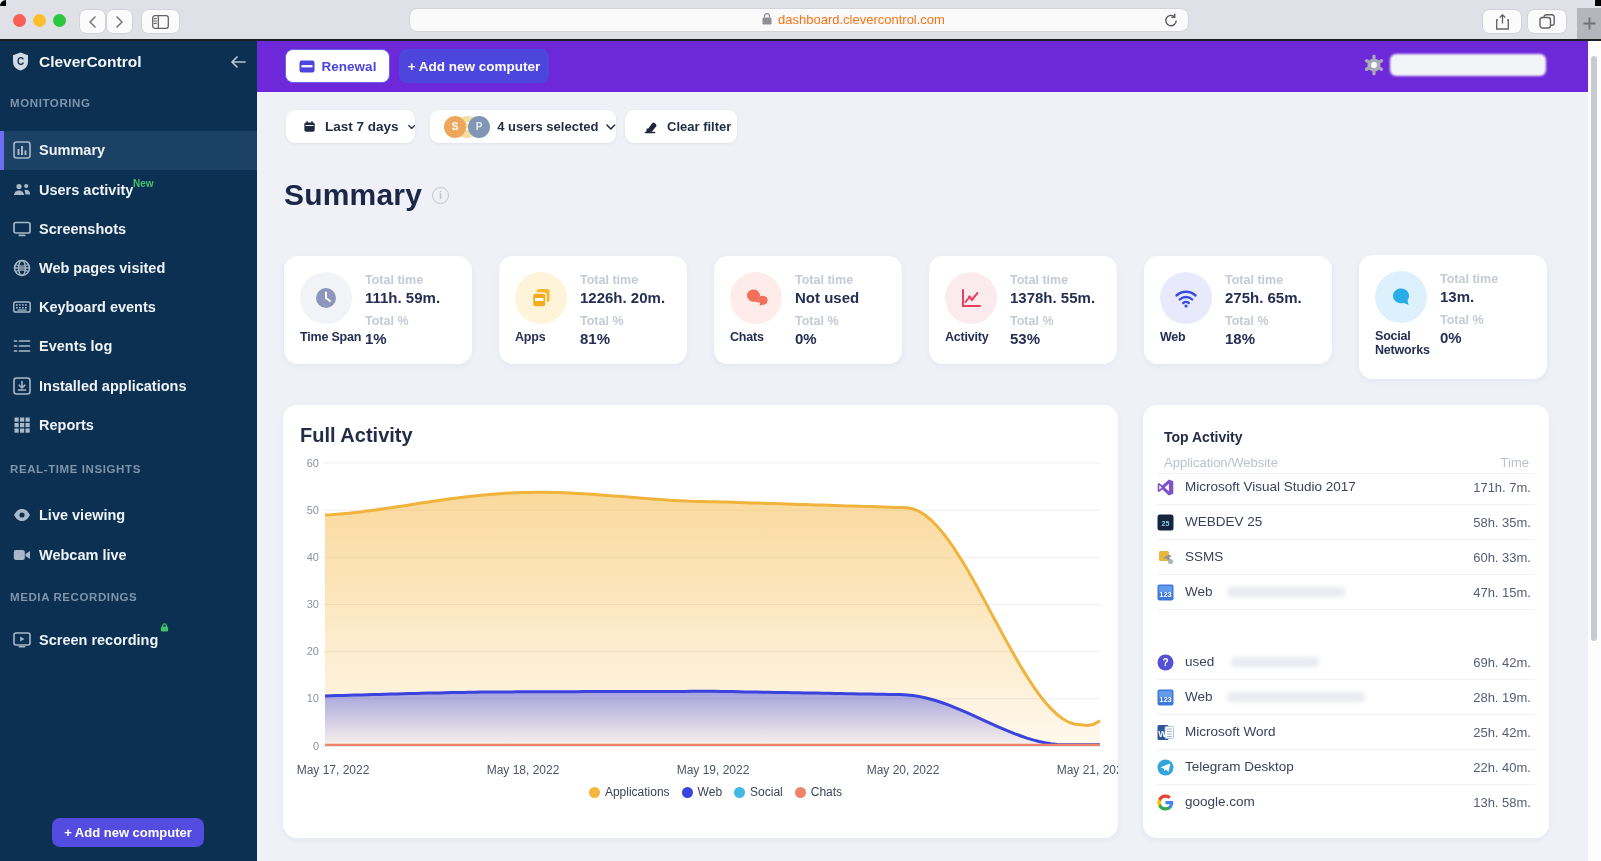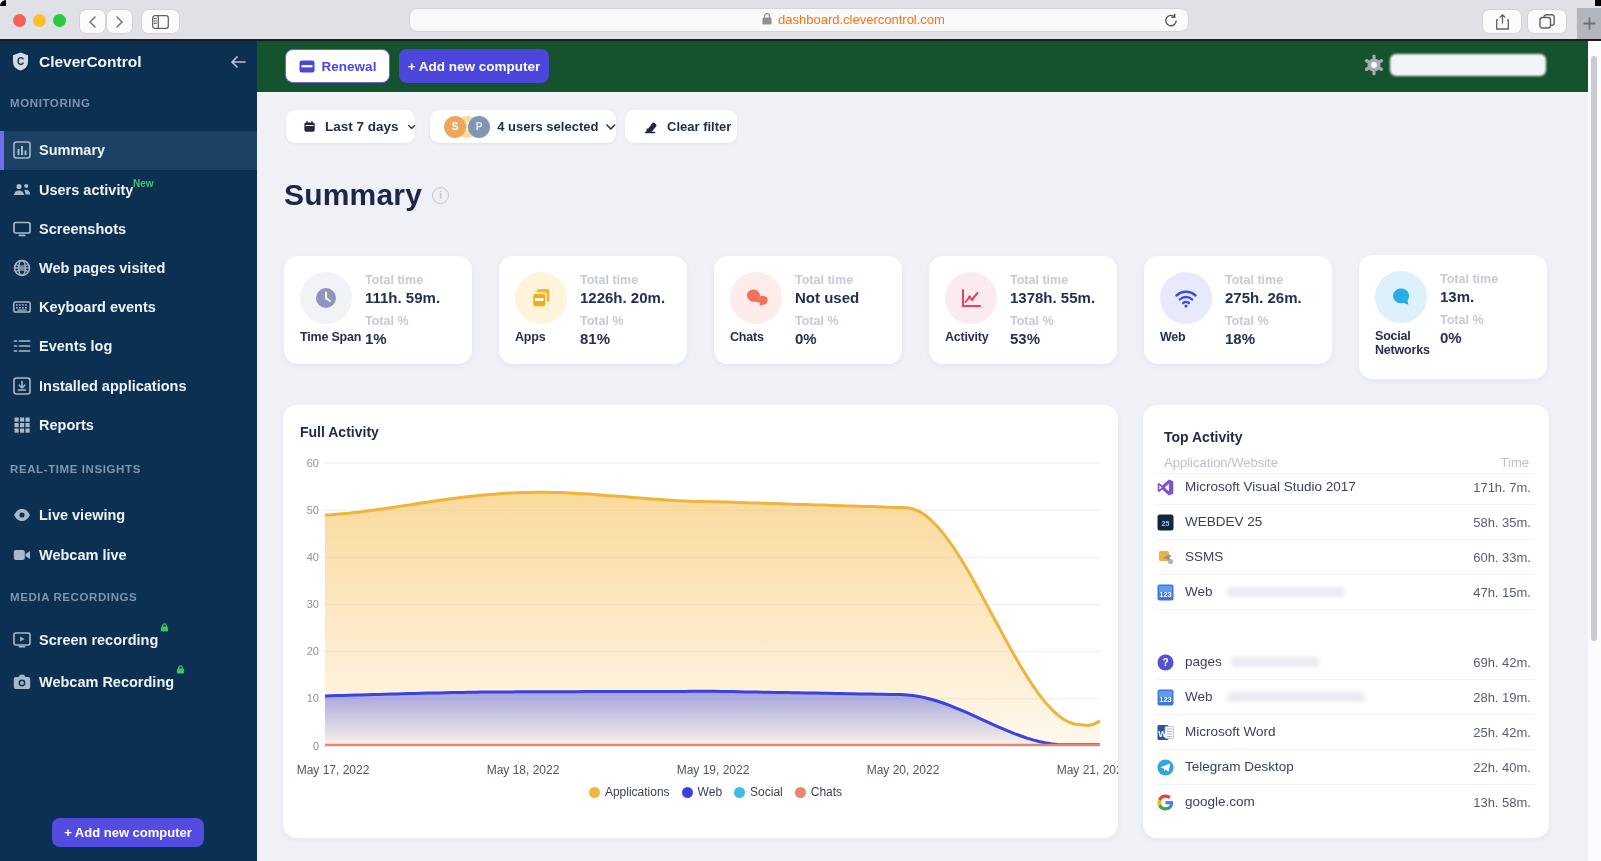--- a/index.html
+++ b/index.html
@@ -24,21 +24,21 @@
   .sidebar { position:absolute; left:0; top:41px; width:257px; height:820px; background:#0c3051; }
   .sb-sec { position:absolute; left:10px; font-size:11.5px; font-weight:bold; color:#7e95ac; letter-spacing:0.6px; }
   .sb-item { position:absolute; left:0; width:257px; height:39px; display:flex; align-items:center; }
   .sb-item .ic { position:absolute; left:13px; width:18px; height:18px; }
   .sb-item .tx { position:absolute; left:39px; font-size:14.5px; font-weight:bold; color:#eef3f8; }
   .sb-active { background:#1b4164; }
   .sb-accent { position:absolute; left:0; top:0; width:4px; height:39px; background:#6d6df2; }
   .lock-badge { position:absolute; top:-9px; width:9px; height:9px; }
 
   
-  .topbar { position:absolute; left:257px; top:41px; width:1344px; height:51px; background:#14532d; }
+  .topbar { position:absolute; left:257px; top:41px; width:1344px; height:51px; background:#6d28d9; }
   .btn-outline { position:absolute; left:28px; top:8px; width:105px; height:34px; border:1.5px solid #6a63e8;
     border-radius:8px; background:#fff; color:#4d44df; font-size:13.5px; font-weight:bold;
     display:flex; align-items:center; justify-content:center; gap:7px; }
   .btn-fill { position:absolute; left:142px; top:8px; width:150px; height:34px; border-radius:8px;
     background:#4d46dd; color:#fff; font-size:13.5px; font-weight:bold;
     display:flex; align-items:center; justify-content:center; }
   .filters { position:absolute; left:257px; top:92px; width:1344px; height:769px; }
   .chip { position:absolute; top:18px; height:33px; white-space:nowrap; background:#fff; border-radius:9px;
     box-shadow:0 1px 3px rgba(25,39,89,0.07); display:flex; align-items:center; }
   .h1 { position:absolute; left:284px; top:178px; font-size:30px; font-weight:bold; color:#1c2647;
@@ -250,32 +250,20 @@
       <svg class="ic" viewBox="0 0 18 18">
         <rect x="1" y="2" width="16" height="12" rx="2" fill="none" stroke="#a9b8c8" stroke-width="1.6"></rect>
         <path d="M7.2 5.5 L11.5 8 L7.2 10.5 Z" fill="#a9b8c8"></path>
         <rect x="5.5" y="15" width="7" height="1.6" rx="0.8" fill="#a9b8c8"></rect>
       </svg>
       <span class="tx">Screen recording<svg class="lock-badge" style="left:121px;" viewBox="0 0 10 10">
           <rect x="1" y="4" width="8" height="5.5" rx="1.2" fill="#3fc263"></rect>
           <path d="M3 4.5 V3 a2 2 0 0 1 4 0 V4.5" fill="none" stroke="#3fc263" stroke-width="1.4"></path>
         </svg></span>
     </div>
-  <div class="sb-item" style="top:621.5px;">
-      <svg class="ic" viewBox="0 0 18 18">
-        <rect x="0.8" y="4" width="16.4" height="12" rx="2" fill="#a9b8c8"></rect>
-        <path d="M5.5 4 L7 1.8 h4 L12.5 4Z" fill="#a9b8c8"></path>
-        <circle cx="9" cy="10" r="3.4" fill="#0c3051"></circle>
-        <circle cx="9" cy="10" r="1.9" fill="#a9b8c8"></circle>
-      </svg>
-      <span class="tx">Webcam Recording<svg class="lock-badge" style="left:137px;" viewBox="0 0 10 10">
-          <rect x="1" y="4" width="8" height="5.5" rx="1.2" fill="#3fc263"></rect>
-          <path d="M3 4.5 V3 a2 2 0 0 1 4 0 V4.5" fill="none" stroke="#3fc263" stroke-width="1.4"></path>
-        </svg></span>
-    </div>
   <div class="sb-sec" style="top:422px;">REAL-TIME INSIGHTS</div>
   <div class="sb-sec" style="top:550px;">MEDIA RECORDINGS</div>
 
   <div class="abs" style="left:52px; top:777px; width:152px; height:29px; background:#544be0; border-radius:8px; color:#fff; font-size:13px; font-weight:bold; display:flex; align-items:center; justify-content:center;">+ Add new computer</div>
 </div>
 
 <div class="topbar">
   <div class="btn-outline">
     <svg width="16" height="13" viewBox="0 0 16 13">
         <rect x="0.5" y="0.5" width="15" height="12" rx="2.2" fill="#4d46dd"></rect>
@@ -394,39 +382,39 @@
   <div class="circ" style="background:#e8eafb;">
       <svg width="24" height="24" viewBox="0 0 24 24">
         <path d="M2.5 9.5 a14 14 0 0 1 19 0" fill="none" stroke="#3a4be0" stroke-width="2.4" stroke-linecap="round"></path>
         <path d="M5.8 13.5 a9 9 0 0 1 12.4 0" fill="none" stroke="#3a4be0" stroke-width="2.4" stroke-linecap="round"></path>
         <path d="M9.2 17 a4.5 4.5 0 0 1 5.6 0" fill="none" stroke="#3a4be0" stroke-width="2.4" stroke-linecap="round"></path>
         <circle cx="12" cy="20" r="1.6" fill="#3a4be0"></circle>
       </svg>
     </div>
   <div class="lbl">Web</div>
   <div class="t1">Total time</div>
-    <div class="v1">275h. 26m.</div>
+    <div class="v1">275h. 65m.</div>
   <div class="t2">Total %</div>
     <div class="v2">18%</div>
 </div>
 <div class="scard" style="left:1359px; height:124px; top:255px;">
   <div class="circ" style="background:#ddf1fc;">
       <svg width="24" height="24" viewBox="0 0 24 24">
         <path d="M4 11 a8 7.5 0 1 1 14.5 4.3 l1 4.5 -4.9-1.9 A8 7.5 0 0 1 4 11Z" fill="#29ade8"></path>
       </svg>
     </div>
   <div class="lbl">Social<br>Networks</div>
   <div class="t1">Total time</div>
     <div class="v1">13m.</div>
   <div class="t2">Total %</div>
     <div class="v2">0%</div>
 </div>
 
 <div class="chart-card">
-  <div class="abs" style="left:17px; top:19px; font-size:14px; font-weight:bold; color:#242d47;">Full Activity</div>
+  <div class="abs" style="left:17px; top:19px; font-size:20px; font-weight:bold; color:#242d47;">Full Activity</div>
   <svg class="abs" style="left:0; top:0;" width="835" height="433" viewBox="0 0 835 433">
     <defs>
       <linearGradient id="gy" x1="0" y1="0" x2="0" y2="1">
         <stop offset="0" stop-color="#f6ba4b" stop-opacity="0.55"></stop>
         <stop offset="1" stop-color="#f6ba4b" stop-opacity="0.10"></stop>
       </linearGradient>
       <linearGradient id="gb" x1="0" y1="0" x2="0" y2="1">
         <stop offset="0" stop-color="#4d55e2" stop-opacity="0.5"></stop>
         <stop offset="1" stop-color="#4d55e2" stop-opacity="0.03"></stop>
       </linearGradient>
@@ -505,21 +493,21 @@
       </svg>
       <span class="nm">Web</span>
       <div class="blurbar" style="left:70px; top:12px; width:118px; height:10px;"></div>
       <span class="tm">47h. 15m.</span>
     </div>
   <div class="ta-row" style="top:240px;">
       <svg class="ico" viewBox="0 0 17 17">
         <circle cx="8.5" cy="8.5" r="8" fill="#5451d6"></circle>
         <text x="8.5" y="12" font-size="10" fill="#fff" text-anchor="middle" font-weight="bold">?</text>
       </svg>
-      <span class="nm">pages</span>
+      <span class="nm">used</span>
       <div class="blurbar" style="left:74px; top:12px; width:88px; height:10px;"></div>
       <span class="tm">69h. 42m.</span>
     </div>
   <div class="ta-row" style="top:275px;">
       <svg class="ico" viewBox="0 0 17 17">
         <rect x="0.5" y="0.5" width="16" height="16" rx="2" fill="#3e78dd"></rect>
         <rect x="2" y="2" width="13" height="6" fill="#7db3f5" opacity="0.6"></rect>
         <text x="8.5" y="13" font-size="7.5" fill="#fff" text-anchor="middle" font-weight="bold">123</text>
       </svg>
       <span class="nm">Web</span>

